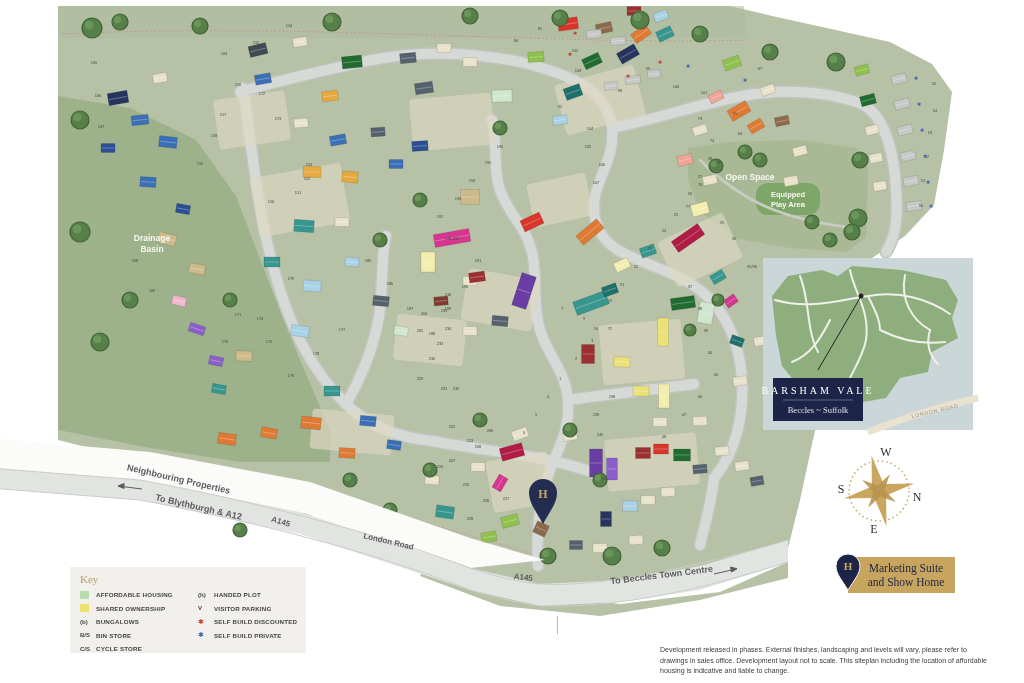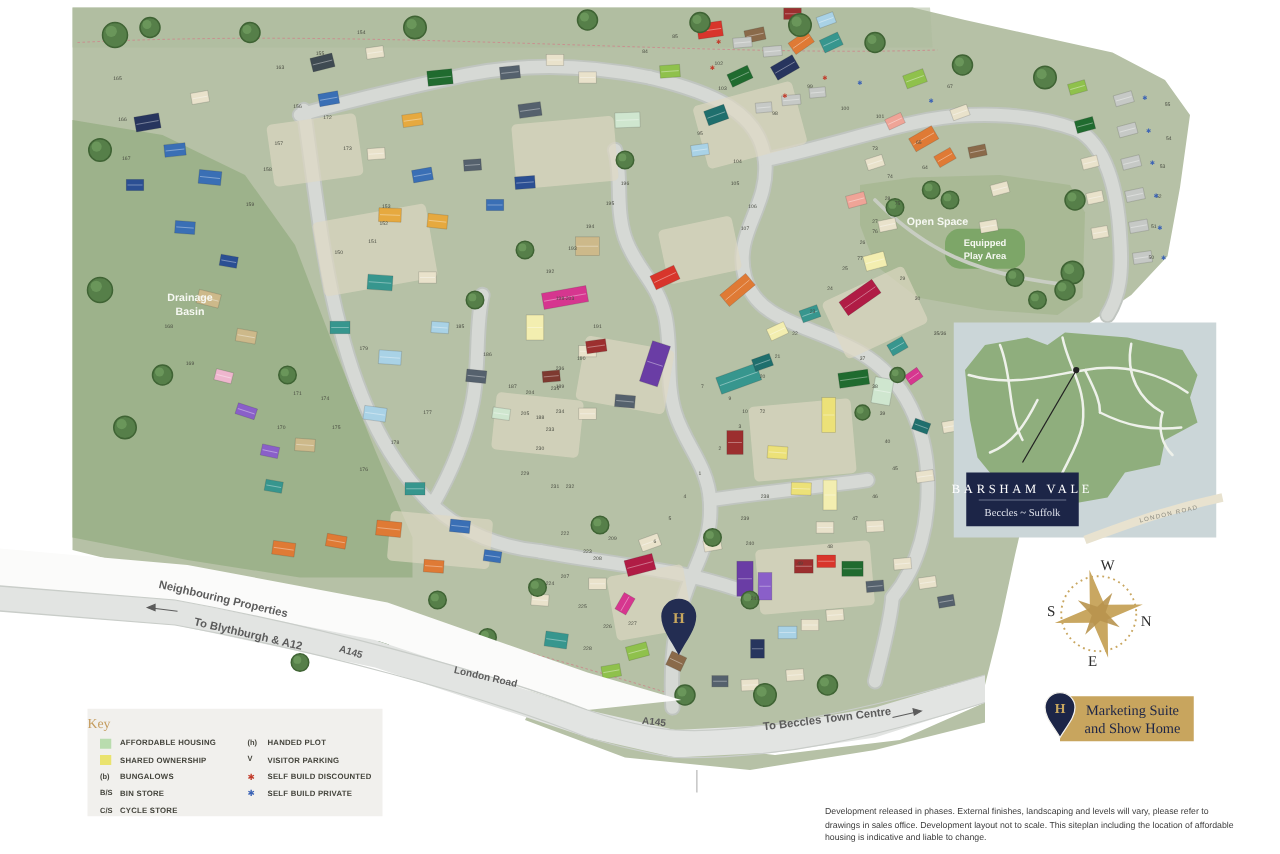--- a/index.html
+++ b/index.html
@@ -11,21 +11,21 @@
   .plotnum{font-family:"Liberation Sans",sans-serif;font-size:4px;fill:#46493f;text-anchor:middle;}
   .ast{font-size:5px;text-anchor:middle;font-family:"DejaVu Sans",sans-serif;}
   .inset-title{font-family:"Liberation Serif",serif;fill:#ffffff;letter-spacing:3px;font-size:10px;text-anchor:middle;}
   .inset-sub{font-family:"Liberation Serif",serif;fill:#dfe2ec;font-size:8.5px;text-anchor:middle;}
   .inset-road{font-family:"Liberation Sans",sans-serif;font-size:5px;fill:#8d8d83;letter-spacing:1px;}
   .compass-letter{font-family:"Liberation Serif",serif;font-size:12px;fill:#2e2e2e;text-anchor:middle;}
   .badge-text{font-family:"Liberation Serif",serif;font-size:11.5px;fill:#1d2547;text-anchor:middle;}
   .pin-letter{font-family:"Liberation Serif",serif;font-weight:bold;fill:#c9a85f;text-anchor:middle;}
 
   .key-panel{position:absolute;left:70px;top:567px;width:236px;height:86px;background:#f1f0ed;}
-  .key-title{font-family:"Liberation Serif",serif;color:#c59d5f;font-size:11px;margin:6px 0 3px 0;}
+  .key-title{font-family:"Liberation Serif",serif;color:#c59d5f;font-size:11px;margin:6px 0 3px 10px;}
   .key-cols{display:flex;}
   .key-col{display:flex;flex-direction:column;}
   .key-col1{width:118px;padding-left:10px;}
   .key-col2{width:108px;}
   .key-row{display:flex;align-items:center;height:13.5px;}
   .key-swatch{width:9px;height:8px;display:inline-block;margin-right:7px;flex:0 0 auto;}
   .key-code{width:16px;font-size:6px;font-weight:bold;color:#45453d;flex:0 0 auto;}
   .key-label{font-size:6.2px;font-weight:bold;color:#45453d;letter-spacing:.2px;white-space:nowrap;}
   .key-ast{width:16px;font-size:7px;flex:0 0 auto;font-family:"DejaVu Sans",sans-serif;}
   .disclaimer{position:absolute;left:660px;top:645px;width:352px;font-size:7px;line-height:10.5px;color:#3c3c3c;}

